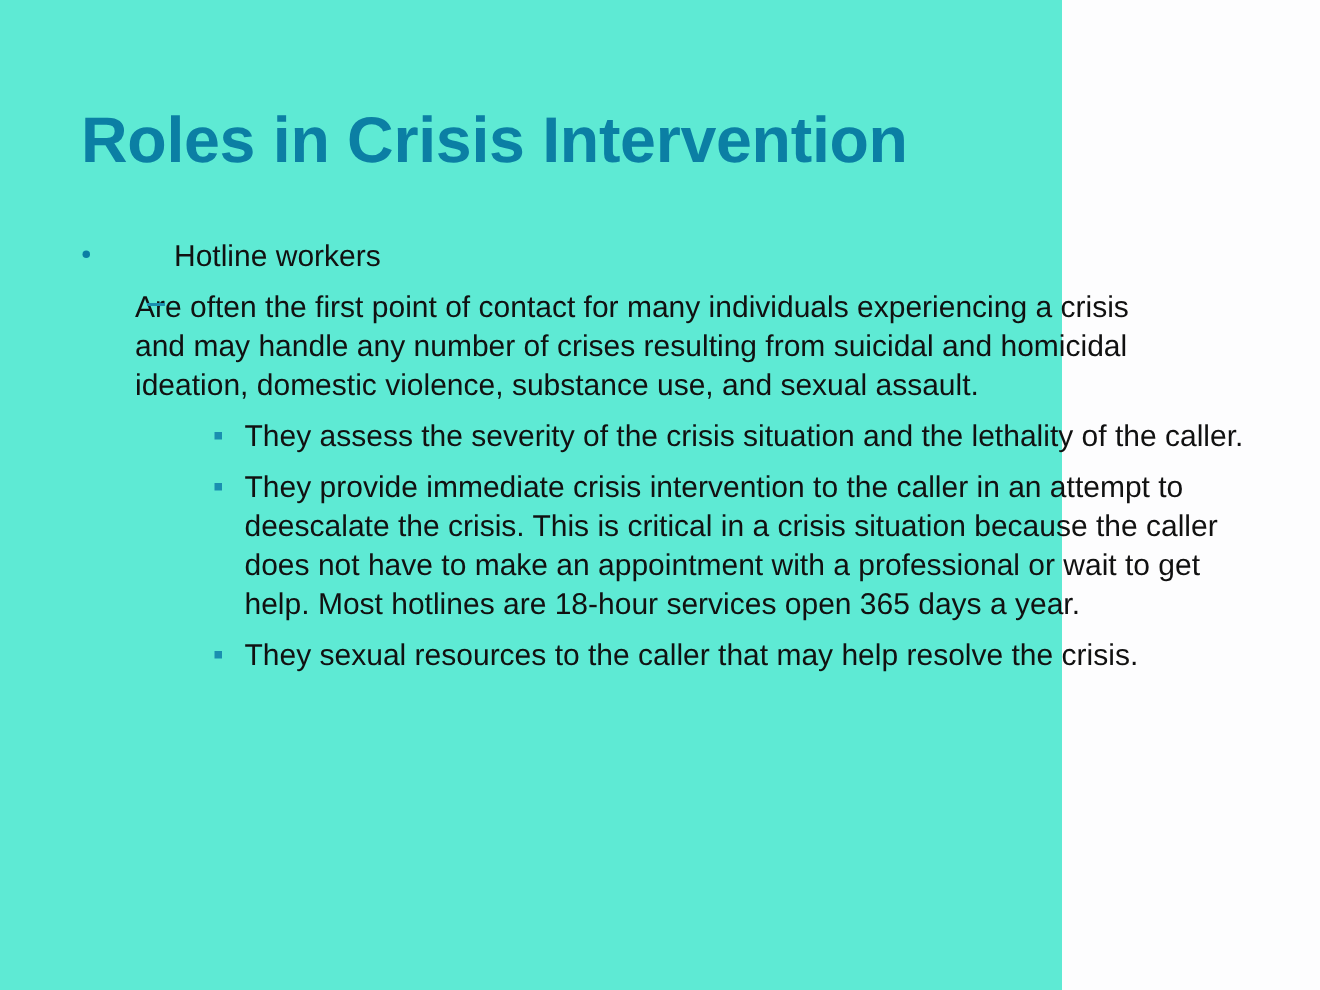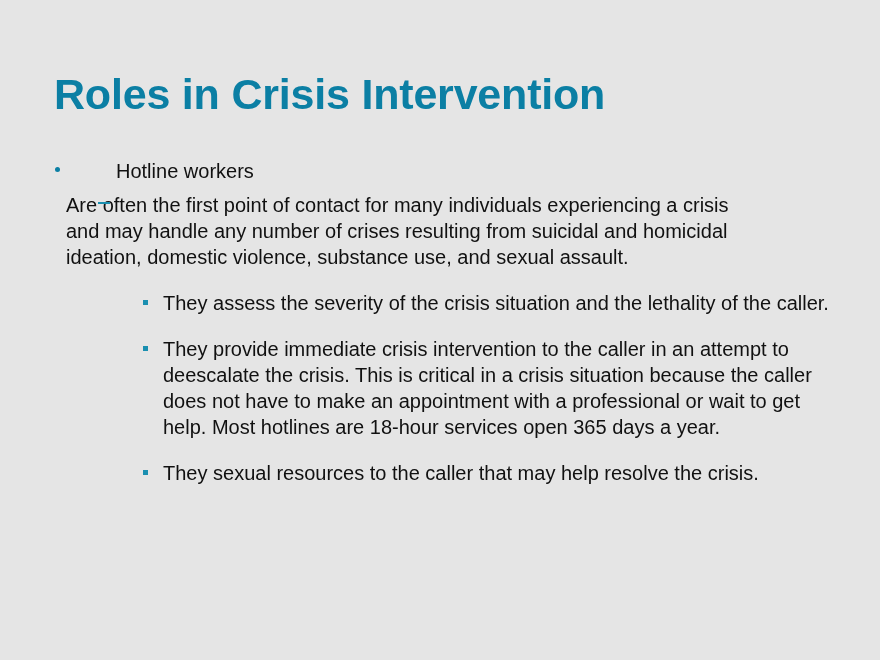--- a/index.html
+++ b/index.html
@@ -11,22 +11,22 @@
       height: 660px;
       background: #fdfdfe;
       position: relative;
       overflow: hidden;
       font-family: "Liberation Sans", sans-serif;
       color: #111111;
     }
     .slide {
       position: absolute;
       left: 0; top: 0;
-      width: 880px; height: 660px;
-      background: #e5e5e5;
+      width: 708px; height: 660px;
+      background: #5eead4;
     }
     .title {
       position: absolute;
       left: 54px;
       top: 68px;
       margin: 0;
       font-size: 43px;
       font-weight: bold;
       color: #0b7fa4;
       letter-spacing: -0.2px;
@@ -42,28 +42,28 @@
     .item {
       position: relative;
       font-size: 20px;
       line-height: 26px;
     }
     .lvl1 {
       padding-left: 116px;
       width: 760px;
     }
     .lvl2 {
-      padding-left: 66px;
+      padding-left: 90px;
       width: 700px;
       margin-top: 8px;
     }
     .lvl3 {
       padding-left: 163px;
       width: 670px;
-      margin-top: 20px;
+      margin-top: 8px;
     }
     .marker {
       position: absolute;
       display: block;
     }
     .dot {
       left: 55px;
       top: 9px;
       width: 5px;
       height: 5px;

